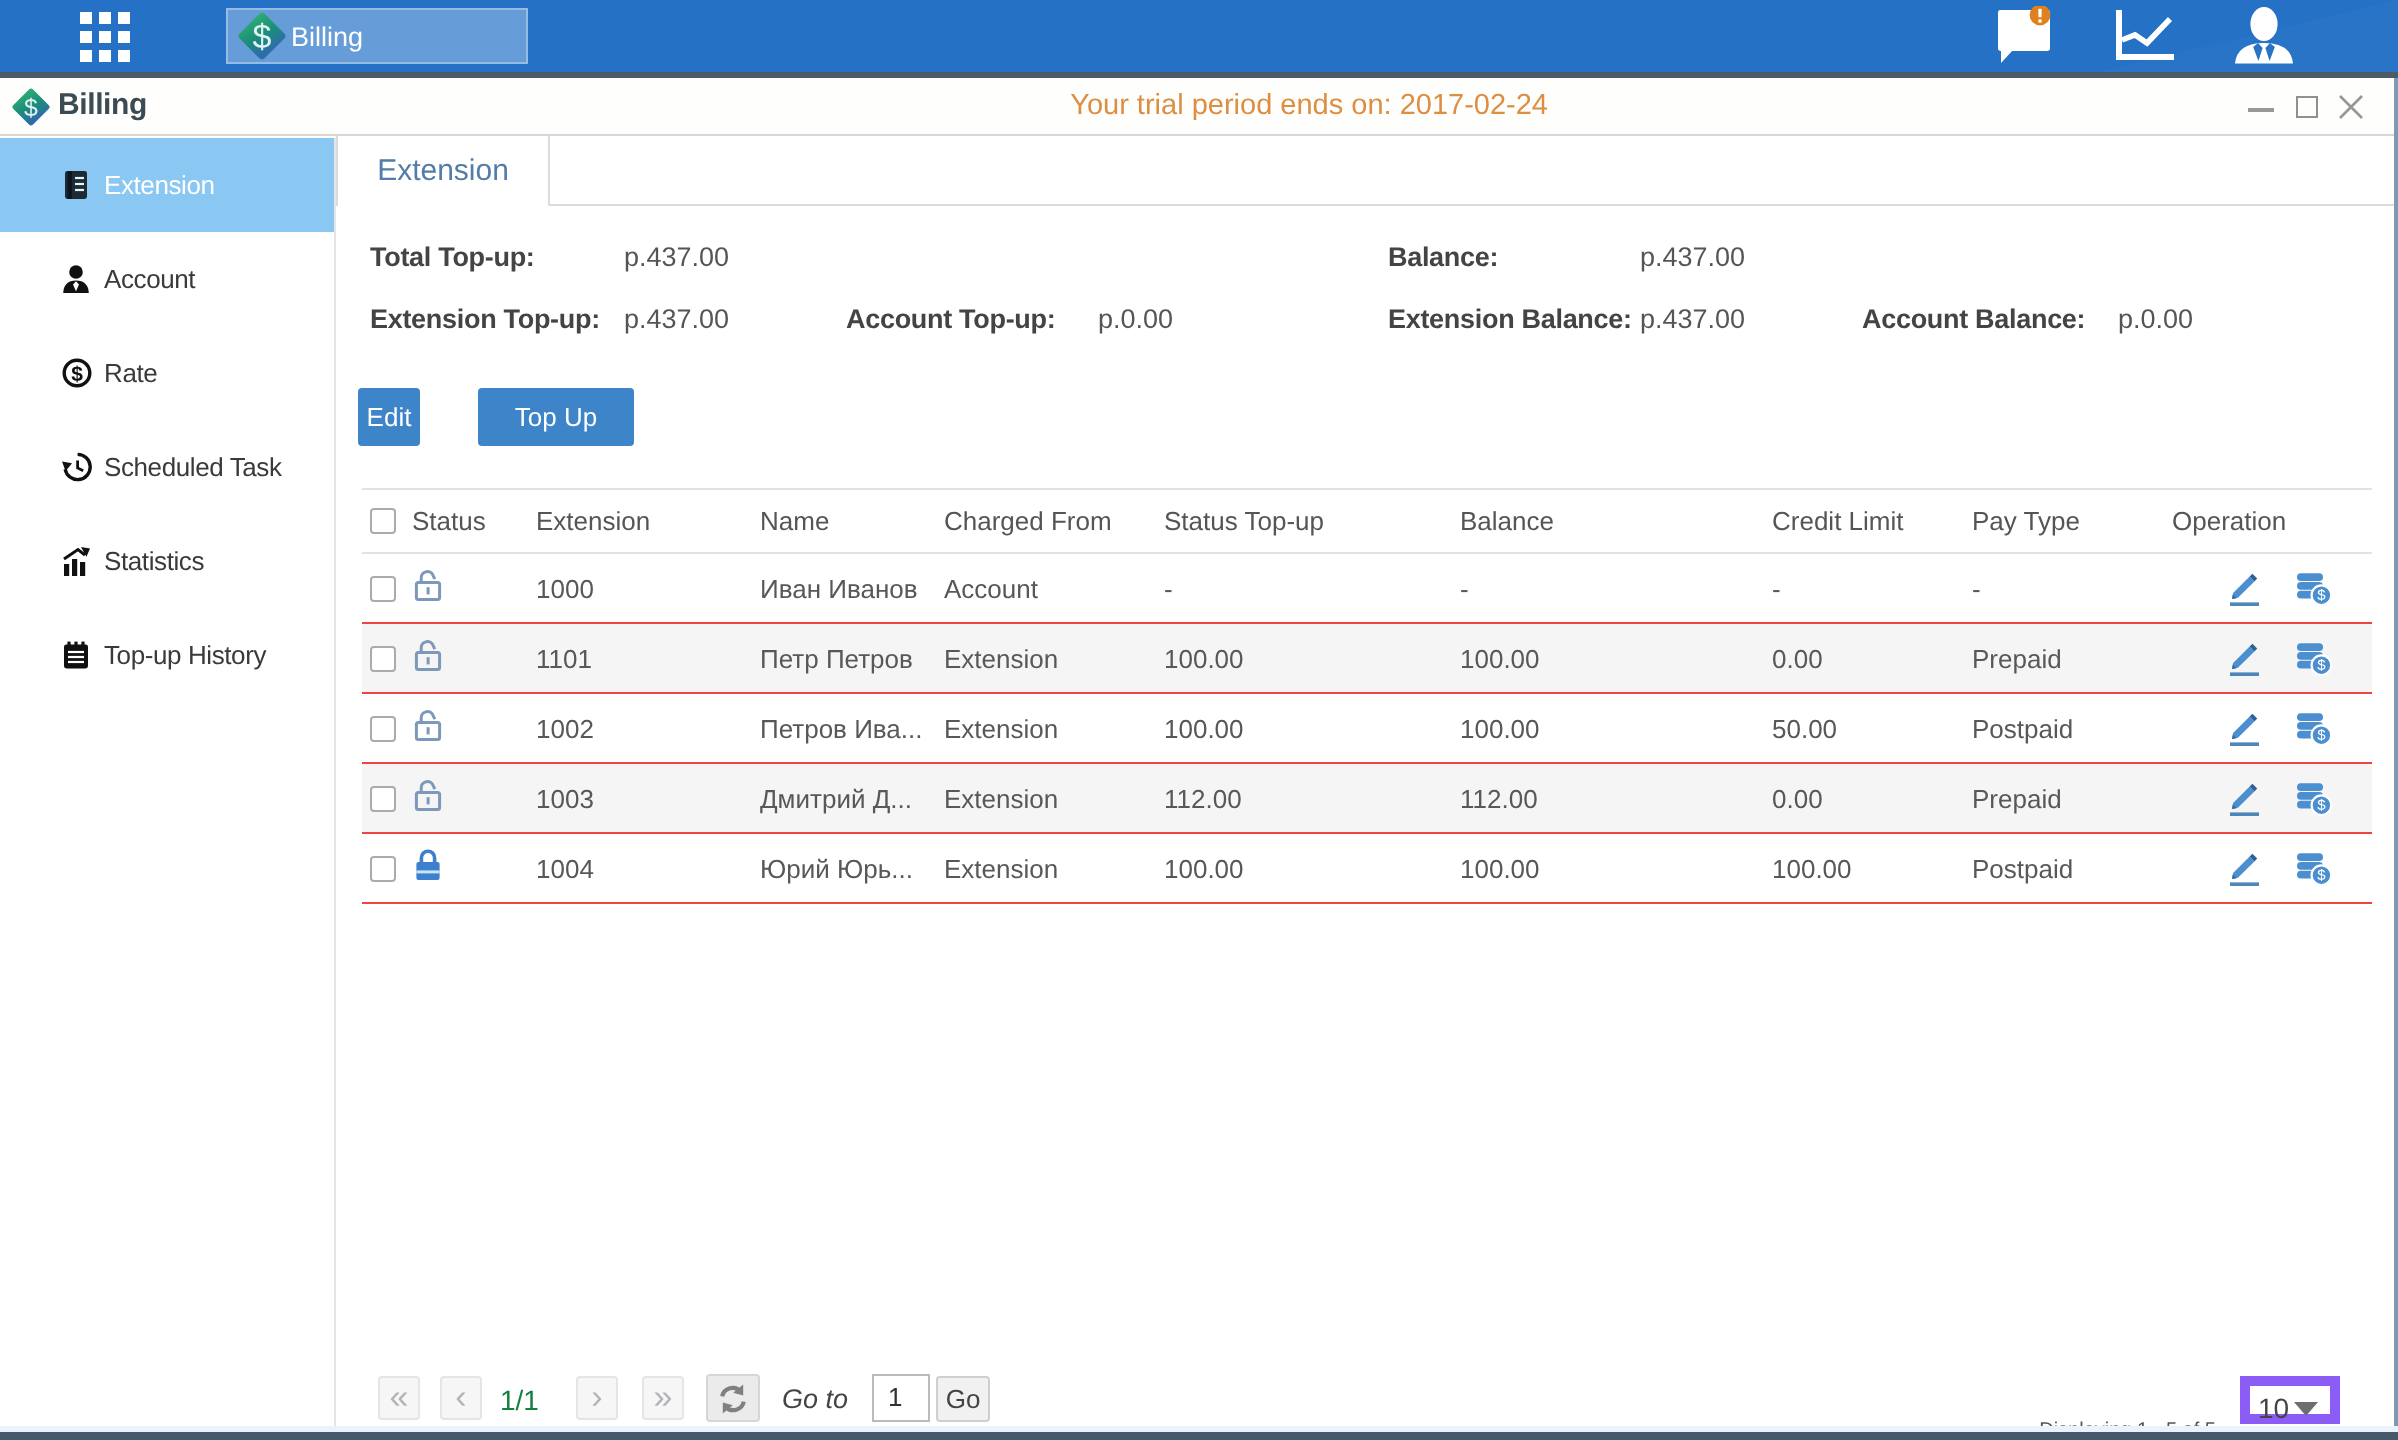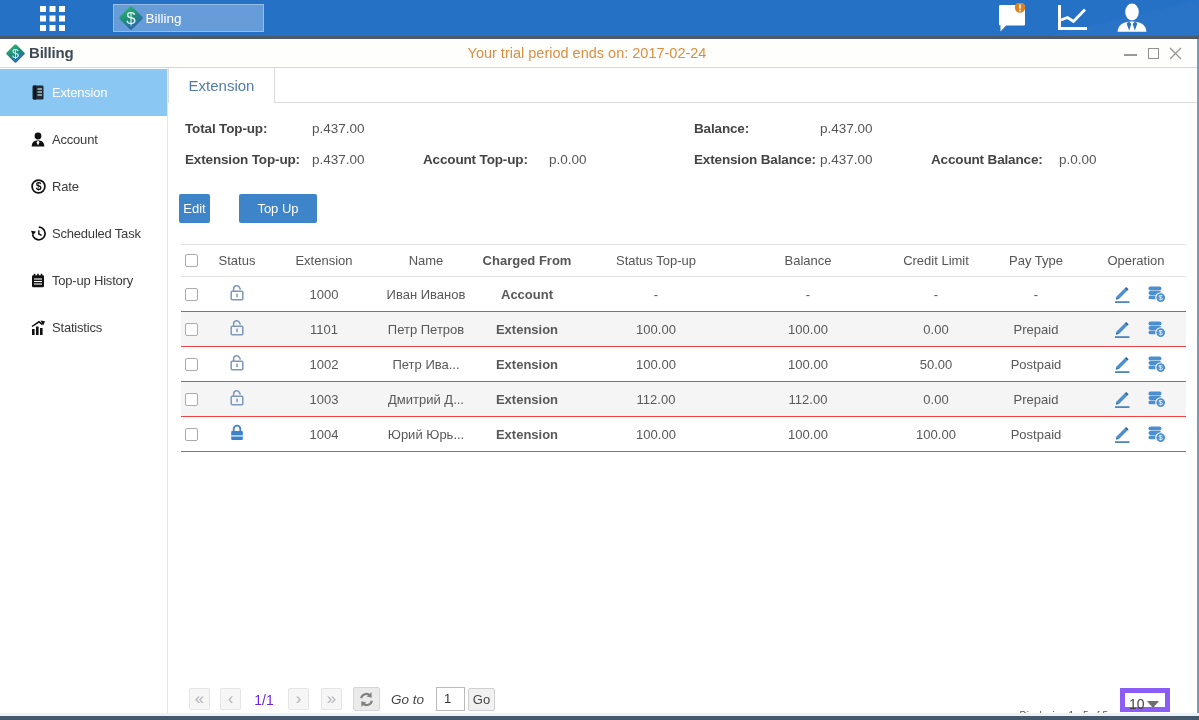--- a/index.html
+++ b/index.html
@@ -16,21 +16,21 @@
 #apptab .lbl { position:absolute; left:31.5px; top:0; line-height:27px; color:#fff; font-size:13.5px; }
 
 
 #darkline { position:absolute; left:0; top:36px; width:1199px; height:3px; background:#4e5a67; }
 
 
 #titlebar { position:absolute; left:0; top:39px; width:1199px; height:29px; background:#fefefd;
   border-bottom:1px solid #d7d7d7; }
 #titlebar .appname { position:absolute; left:29px; top:0; line-height:28px; font-size:15px; letter-spacing:-0.2px;
   font-weight:bold; color:#3c4a54; }
-#trial { position:absolute; left:400px; top:0; width:374px; text-align:center; line-height:28px;
+#trial { position:absolute; left:400px; top:0; width:374px; text-align:right; line-height:28px;
   font-size:14.5px; color:#dd8e41; }
 #wc-min { position:absolute; left:1124px; top:15px; width:13px; height:1.5px; background:#989898; }
 #wc-max { position:absolute; left:1148px; top:9px; width:11px; height:11px; border:1px solid #909090; }
 
 
 #sidebar { position:absolute; left:0; top:69px; width:168px; height:644px; background:#fff;
   border-right:1px solid #e6e6e6; }
 .mitem { position:relative; height:47px; color:#3a3a3a; font-size:13px; letter-spacing:-0.2px; }
 .mitem .ic { position:absolute; left:31px; top:16px; }
 .mitem .txt { position:absolute; left:52px; top:0; line-height:47px; }
@@ -48,23 +48,23 @@
 
 .bluebtn { position:absolute; top:194px; height:29px; background:#3d84c8; border-radius:2px;
   color:#fff; font-size:13px; text-align:center; line-height:29px; }
 
 
 #tbl { position:absolute; left:181px; top:244px; width:1005px; font-size:13px; color:#585858; }
 .trow { display:flex; height:35px; border-bottom:1px solid #ef4444; align-items:center; }
 .trow.head { height:33px; border-top:1px solid #e2e2e2; border-bottom:1px solid #e2e2e2; color:#555; }
 .trow.alt { background:#f5f5f5; }
 .c0 { width:25px; } .c1 { width:62px; } .c2 { width:112px; } .c3 { width:92px; }
-.c4 { width:110px;font-weight:bold; } .c5 { width:148px; } .c6 { width:156px; } .c7 { width:100px; }
+.c4 { width:110px; } .c5 { width:148px; } .c6 { width:156px; } .c7 { width:100px; }
 .c8 { width:100px; } .c9 { width:100px; }
-.tc { text-align:center; }
+.tc { text-align:left; }
 .cb { width:13px; height:13px; border:1px solid #ababab; border-radius:2px; background:#fff; margin-left:4px; }
 .ops { display:flex; justify-content:center; align-items:center; padding-left:6px; }
 .ops svg { display:block; }
 .ops .sp { width:16px; }
 
 
 .pbtn { position:absolute; top:688px; width:21px; height:22px; background:#f6f6f6;
   border:1px solid #e5e5e5; border-radius:2px; color:#b3b3b8; text-align:center;
   font-size:17px; line-height:19px; }
 #refbtn { position:absolute; left:353px; top:687px; width:27px; height:24px; background:#ebebeb;
@@ -192,44 +192,44 @@
   </div>
   <div class="mitem">
     <svg class="ic" width="15" height="15" viewBox="0 0 15 15">
       <path d="M7.8 1.2 A6.3 6.3 0 1 1 1.6 8.6" fill="none" stroke="#111" stroke-width="1.7"></path>
       <path d="M0 4.8 L5 5.6 L1.8 9.6 Z" fill="#111"></path>
       <path d="M7.8 4.2 L7.8 8 L10.6 9.4" fill="none" stroke="#111" stroke-width="1.4"></path>
     </svg>
     <div class="txt">Scheduled Task</div>
   </div>
   <div class="mitem">
+    <svg class="ic" width="15" height="15" viewBox="0 0 15 15">
+      <rect x="1" y="9" width="2.6" height="6" fill="#111"></rect>
+      <rect x="5" y="6.5" width="2.6" height="8.5" fill="#111"></rect>
+      <rect x="9" y="8" width="2.6" height="7" fill="#111"></rect>
+      <path d="M1 6.5 L8 1.8 L11.5 4.6" fill="none" stroke="#111" stroke-width="1.5"></path>
+      <path d="M9.5 0.5 L14 1.2 L12.2 5.4 Z" fill="#111"></path>
+    </svg>
+    <div class="txt">Statistics</div>
+  </div>
+  <div class="mitem">
     <svg class="ic" width="14" height="15" viewBox="0 0 14 15">
       <rect x="1" y="2.2" width="12" height="12" rx="1.2" fill="#111"></rect>
       <g stroke="#111" stroke-width="1.6">
           <line x1="3.5" y1="0.8" x2="3.5" y2="3"></line>
           <line x1="7" y1="0.8" x2="7" y2="3"></line>
           <line x1="10.5" y1="0.8" x2="10.5" y2="3"></line>
         </g>
       <g stroke="#fff" stroke-width="1.1">
           <line x1="3" y1="6" x2="11" y2="6"></line>
           <line x1="3" y1="8.5" x2="11" y2="8.5"></line>
           <line x1="3" y1="11" x2="11" y2="11"></line>
         </g>
     </svg>
     <div class="txt">Top-up History</div>
-  </div>
-  <div class="mitem">
-    <svg class="ic" width="15" height="15" viewBox="0 0 15 15">
-      <rect x="1" y="9" width="2.6" height="6" fill="#111"></rect>
-      <rect x="5" y="6.5" width="2.6" height="8.5" fill="#111"></rect>
-      <rect x="9" y="8" width="2.6" height="7" fill="#111"></rect>
-      <path d="M1 6.5 L8 1.8 L11.5 4.6" fill="none" stroke="#111" stroke-width="1.5"></path>
-      <path d="M9.5 0.5 L14 1.2 L12.2 5.4 Z" fill="#111"></path>
-    </svg>
-    <div class="txt">Statistics</div>
   </div>
 </div>
 
 <div id="tab">Extension</div>
 <div id="tabline"></div>
 
 <div class="slabel" style="left:185px;top:121px">Total Top-up:</div>
 <div class="sval" style="left:312px;top:121px">p.437.00</div>
 <div class="slabel" style="left:694px;top:121px">Balance:</div>
 <div class="sval" style="left:820px;top:121px">p.437.00</div>
@@ -334,21 +334,21 @@
   <div class="trow">
     <div class="c0">
         <div class="cb"></div>
       </div>
     <div class="c1 tc"><svg width="16" height="17" viewBox="0 0 16 17">
           <rect x="2.2" y="7.2" width="11.6" height="8.6" rx="1" fill="none" stroke="#7d98ba" stroke-width="1.5"></rect>
           <path d="M4.6 7 V4.9 A3.1 3.1 0 0 1 10.6 3.8 L11.4 5.6" fill="none" stroke="#7d98ba" stroke-width="1.5"></path>
           <rect x="7.3" y="9.6" width="1.5" height="3.6" fill="#7d98ba"></rect>
         </svg></div>
     <div class="c2 tc">1002</div>
-    <div class="c3 tc">Петр Ива...</div>
+    <div class="c3 tc">Петров Ива...</div>
     <div class="c4 tc">Extension</div>
     <div class="c5 tc">100.00</div>
     <div class="c6 tc">100.00</div>
     <div class="c7 tc">50.00</div>
     <div class="c8 tc">Postpaid</div>
     <div class="c9 ops">
         <svg width="19" height="17" viewBox="0 0 19 17">
           <polygon points="3,13.5 5.97,12.93 14.2,4.7 11.8,2.3 3.57,10.53" fill="#4c8fd0"></polygon>
           <polygon points="14.2,4.7 11.8,2.3 13.2,0.9 15.6,3.3" fill="#2e5f96"></polygon>
           <polygon points="3,13.5 5.2,13.08 3.42,11.3" fill="#2e6aa8"></polygon>
@@ -433,21 +433,21 @@
           </g>
           <circle cx="12.7" cy="11.6" r="4.9" fill="#4c8fd0" stroke="#fff" stroke-width="1.1"></circle>
           <text x="12.7" y="14.2" font-size="7.5" fill="#fff" text-anchor="middle" font-family="Liberation Sans">$</text>
         </svg>
       </div>
   </div>
 </div>
 
 <div class="pbtn" style="left:189px">«</div>
 <div class="pbtn" style="left:220px">‹</div>
-<div class="abs" style="left:250px;top:692px;width:28px;text-align:center;font-size:14px;color:#6d28d9">1/1</div>
+<div class="abs" style="left:250px;top:692px;width:28px;font-size:14px;color:#15803d">1/1</div>
 <div class="pbtn" style="left:288px">›</div>
 <div class="pbtn" style="left:321px">»</div>
 <div id="refbtn">
   <svg style="display:block;margin:4px auto" width="15" height="15" viewBox="0 0 15 15">
     <g fill="none" stroke="#808080" stroke-width="2.1">
       <path d="M2.1 6.2 A5.4 5.4 0 0 1 11.2 3.5"></path>
       <path d="M12.9 8.8 A5.4 5.4 0 0 1 3.8 11.5"></path>
     </g>
     <polygon points="12.6,0.3 12.6,5.8 7.6,4.4" fill="#808080"></polygon>
     <polygon points="2.4,14.7 2.4,9.2 7.4,10.6" fill="#808080"></polygon>

